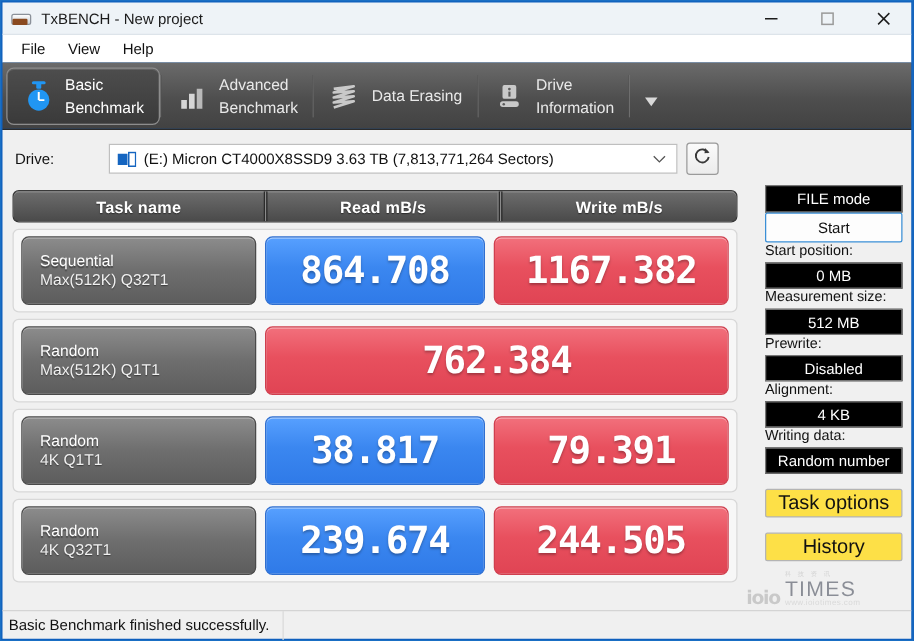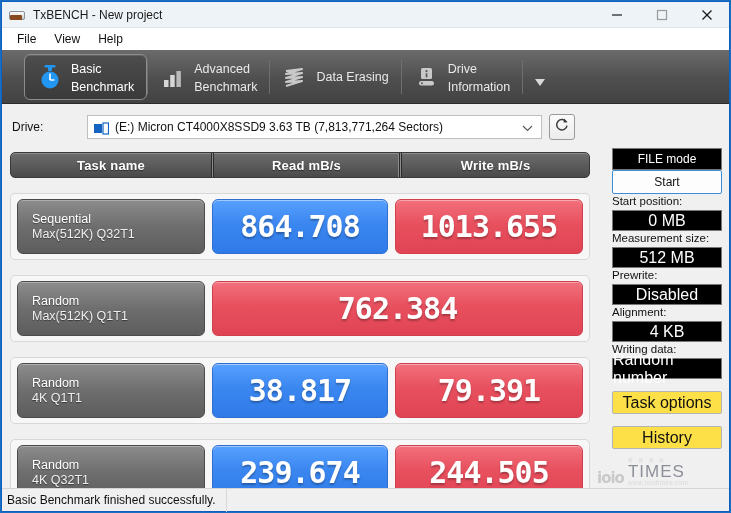--- a/index.html
+++ b/index.html
@@ -69,21 +69,21 @@
     border-bottom: 1px solid #2a2a2a;
   }
   .tab {
     height: 46px; display: flex; align-items: center; gap: 8px;
     padding: 0 12px; position: relative;
   }
   .tab.active {
     background: linear-gradient(#4d4d4d, #3a3a3a);
     border: 1px solid #8d8d8d;
     border-radius: 6px;
-    margin-left: 22px;
+    margin-left: 3px;
     box-shadow: inset 0 1px 0 rgba(255,255,255,.12);
   }
   .tab-sep {
     width: 1px; height: 34px; background: #2d2d2d;
     border-right: 1px solid #6e6e6e;
   }
   .tab-label {
     font-size: 12.5px; line-height: 14px; color: #e9e9e9;
     white-space: nowrap;
   }
@@ -139,21 +139,21 @@
     color: #fff; font-size: 13px; font-weight: bold;
     text-shadow: 0 1px 1px rgba(0,0,0,.5);
     letter-spacing: .2px;
   }
   .h-task { width: 200px; }
   .h-read { width: 186px; border-left: 1px solid #2b2b2b; box-shadow: -1px 0 0 #8a8a8a inset; }
   .h-write { flex: 1; border-left: 1px solid #2b2b2b; }
   .h-divider { width: 2px; background: #2b2b2b; border-right: 1px solid #8b8b8b; }
 
   .row {
-    margin-top: 15px; height: 67px;
+    margin-top: 5px; height: 67px;
     background: #f7f7f7; border: 1px solid #d8d8d8; border-radius: 5px;
     display: flex; align-items: center; padding: 0 6px;
   }
   .task-box {
     width: 188px; height: 55px; margin-right: 7px;
     background: linear-gradient(#8c8c8c, #6e6e6e 50%, #5d5d5d);
     border: 1px solid #4a4a4a; border-radius: 6px;
     box-shadow: inset 0 1px 0 rgba(255,255,255,.3);
     display: flex; flex-direction: column; justify-content: center;
     padding-left: 14px;
@@ -198,21 +198,21 @@
     display: flex; align-items: center; justify-content: center;
     font-size: 12px; color: #111;
   }
   .field-label {
     font-size: 11.5px; color: #111; line-height: 14px;
   }
   .field-value {
     margin-top: 2px; height: 21px;
     background: #000; color: #fff; border: 1px solid #777;
     display: flex; align-items: center; justify-content: center;
-    font-size: 16px;
+    font-size: 12px;
   }
   .plain-btn {
     margin-top: 12px; height: 23px;
     background: #fde047; border: 1px solid #b4b4b4; border-radius: 2px;
     display: flex; align-items: center; justify-content: center;
     font-size: 16px; color: #111;
   }
 
   
   .watermark {
@@ -396,21 +396,21 @@
         <div class="h-divider"></div>
         <div class="h-cell h-write">Write mB/s</div>
       </div>
 
       <div class="row">
         <div class="task-box">
           <span class="task-l1">Sequential</span>
           <span class="task-l2">Max(512K) Q32T1</span>
         </div>
         <div class="val-box val-read">864.708</div>
-        <div class="val-box val-write">1013.655</div>
+        <div class="val-box val-write">1167.382</div>
       </div>
 
       <div class="row">
         <div class="task-box">
           <span class="task-l1">Random</span>
           <span class="task-l2">Max(512K) Q1T1</span>
         </div>
         <div class="val-box val-write">762.384</div>
       </div>
 

